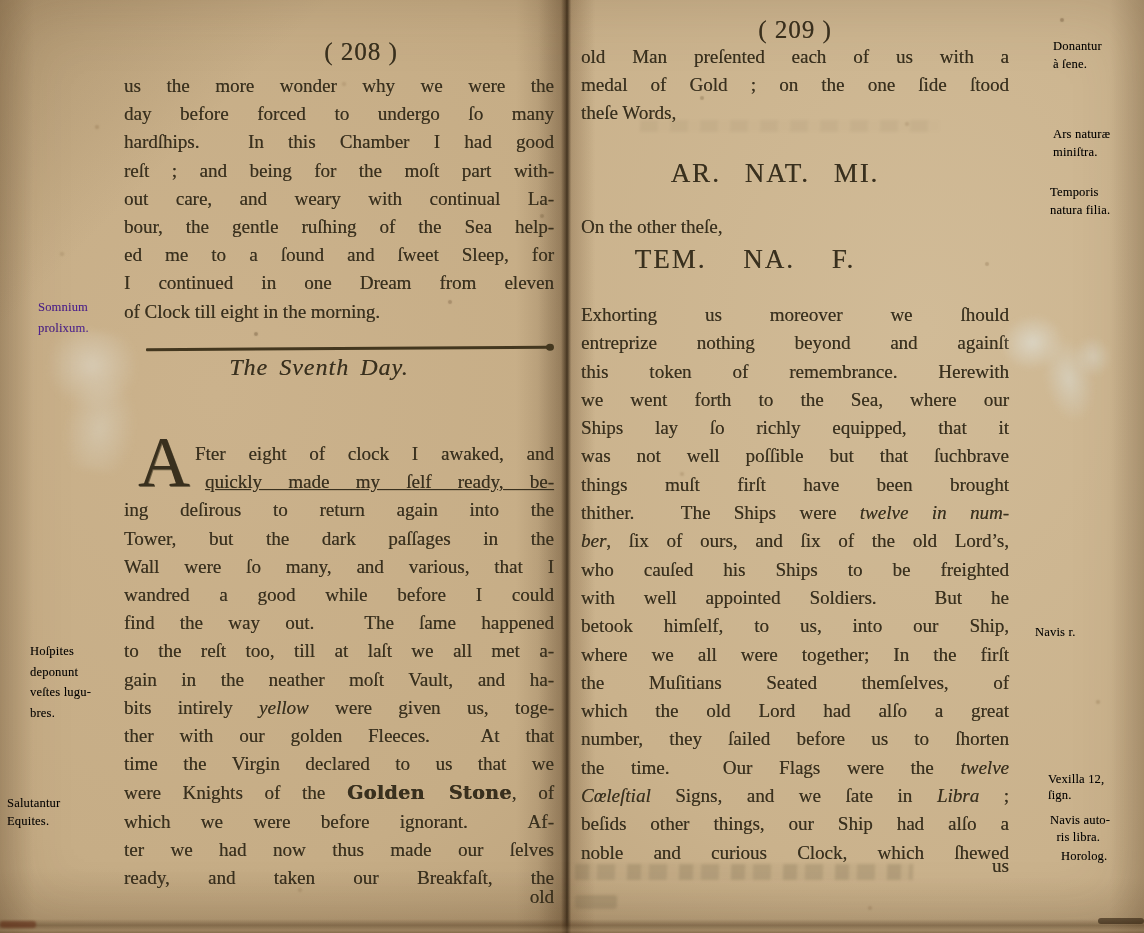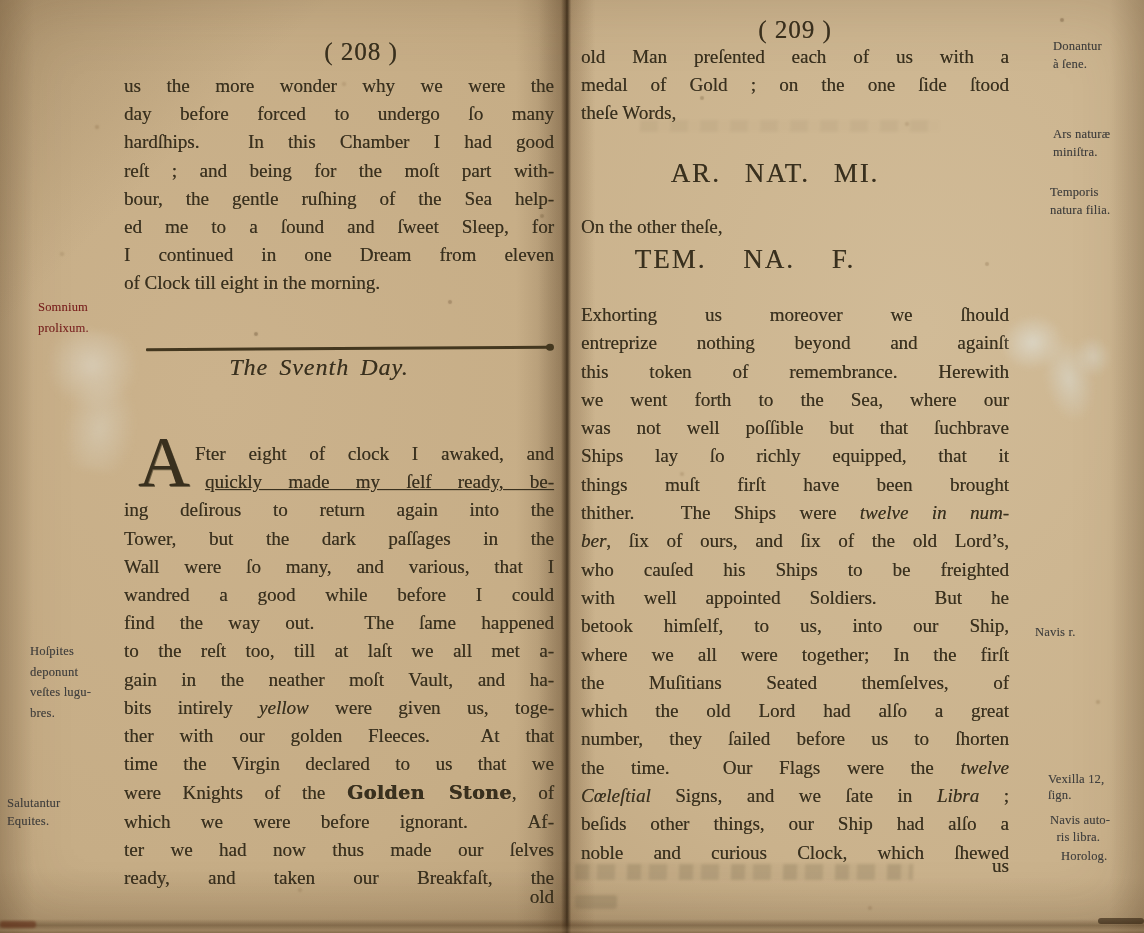--- a/index.html
+++ b/index.html
@@ -86,42 +86,43 @@
   .rule::after{content:"";position:absolute;right:-4px;top:-2px;width:8px;height:7px;border-radius:50%;background:#43371f;}
   .dropcap{left:138px;top:431px;font-size:72px;line-height:62px;letter-spacing:0;
     text-shadow:.8px .5px 0 rgba(57,48,30,.6);}
   .motto{width:428px;text-align:center;font-size:27px;letter-spacing:2px;}
   .m1{left:581px;top:158px;word-spacing:15px;transform:translateX(-20px);}
   .m2{left:581px;top:244px;word-spacing:28px;transform:translateX(-50px);}
   .other{left:581px;top:216px;}
   .cw{width:430px;text-align:right;}
   .cwL{left:124px;top:886px;padding-right:48px;}
   .cwR{left:581px;top:855px;width:428px;padding-right:36px;}
-  .mnote{position:absolute;font-size:12.5px;color:#404040;letter-spacing:.2px;
+  .mnote{position:absolute;font-size:12.5px;color:#000000;letter-spacing:.2px;
     text-shadow:.2px .2px 0 rgba(99,85,61,.5);}
-  .mnote.faded{color:#7f1d1d;filter:blur(.45px);}
+  .mnote.faded{color:#4c1d95;filter:blur(.45px);}
 </style>
 </head>
 <body>
 
 <div class="scan">
 
   <div class="pg-bg left"></div>
   <div class="pg-bg right"></div>
   <div class="gutter-soft"></div>
   <div class="gutter-line"></div>
   <div class="bleed b3"></div>
 
   <div>
     <div class="txt pgnum hL">( 208 )</div>
     <div class="txt tb p1">
         <div class="ln j">us the more wonder why we were the</div>
         <div class="ln j">day before forced to undergo ſo many</div>
         <div class="ln j">hardſhips.&nbsp; In this Chamber I had good</div>
         <div class="ln j">reſt ; and being for the moſt part with-</div>
+        <div class="ln j">out care, and weary with continual La-</div>
         <div class="ln j">bour, the gentle ruſhing of the Sea help-</div>
         <div class="ln j">ed me to a ſound and ſweet Sleep, for</div>
         <div class="ln j">I continued in one Dream from eleven</div>
         <div class="ln l">of Clock till eight in the morning.</div>
       </div>
     <div class="rule"></div>
     <div class="txt heading">The Sventh Day.</div>
     <div class="txt dropcap">A</div>
     <div class="txt tb p2">
         <div class="ln j dc1">Fter eight of clock I awaked, and</div>
@@ -168,22 +169,22 @@
         <div class="ln l">theſe Words,</div>
       </div>
     <div class="txt motto m1">AR. NAT. MI.</div>
     <div class="txt other">On the other theſe,</div>
     <div class="txt motto m2">TEM. NA. F.</div>
     <div class="txt tb r2">
         <div class="ln j">Exhorting us moreover we ſhould</div>
         <div class="ln j">entreprize nothing beyond and againſt</div>
         <div class="ln j">this token of remembrance. Herewith</div>
         <div class="ln j">we went forth to the Sea, where our</div>
+        <div class="ln j">Ships lay ſo richly equipped, that it</div>
         <div class="ln j">was not well poſſible but that ſuchbrave</div>
-        <div class="ln j">Ships lay ſo richly equipped, that it</div>
         <div class="ln j">things muſt firſt have been brought</div>
         <div class="ln j">thither.&nbsp; The Ships were <i>twelve in num-</i></div>
         <div class="ln j"><i>ber</i>, ſix of ours, and ſix of the old Lord’s,</div>
         <div class="ln j">who cauſed his Ships to be freighted</div>
         <div class="ln j">with well appointed Soldiers.&nbsp; But he</div>
         <div class="ln j">betook himſelf, to us, into our Ship,</div>
         <div class="ln j">where we all were together; In the firſt</div>
         <div class="ln j">the Muſitians Seated themſelves, of</div>
         <div class="ln j">which the old Lord had alſo a great</div>
         <div class="ln j">number, they ſailed before us to ſhorten</div>

